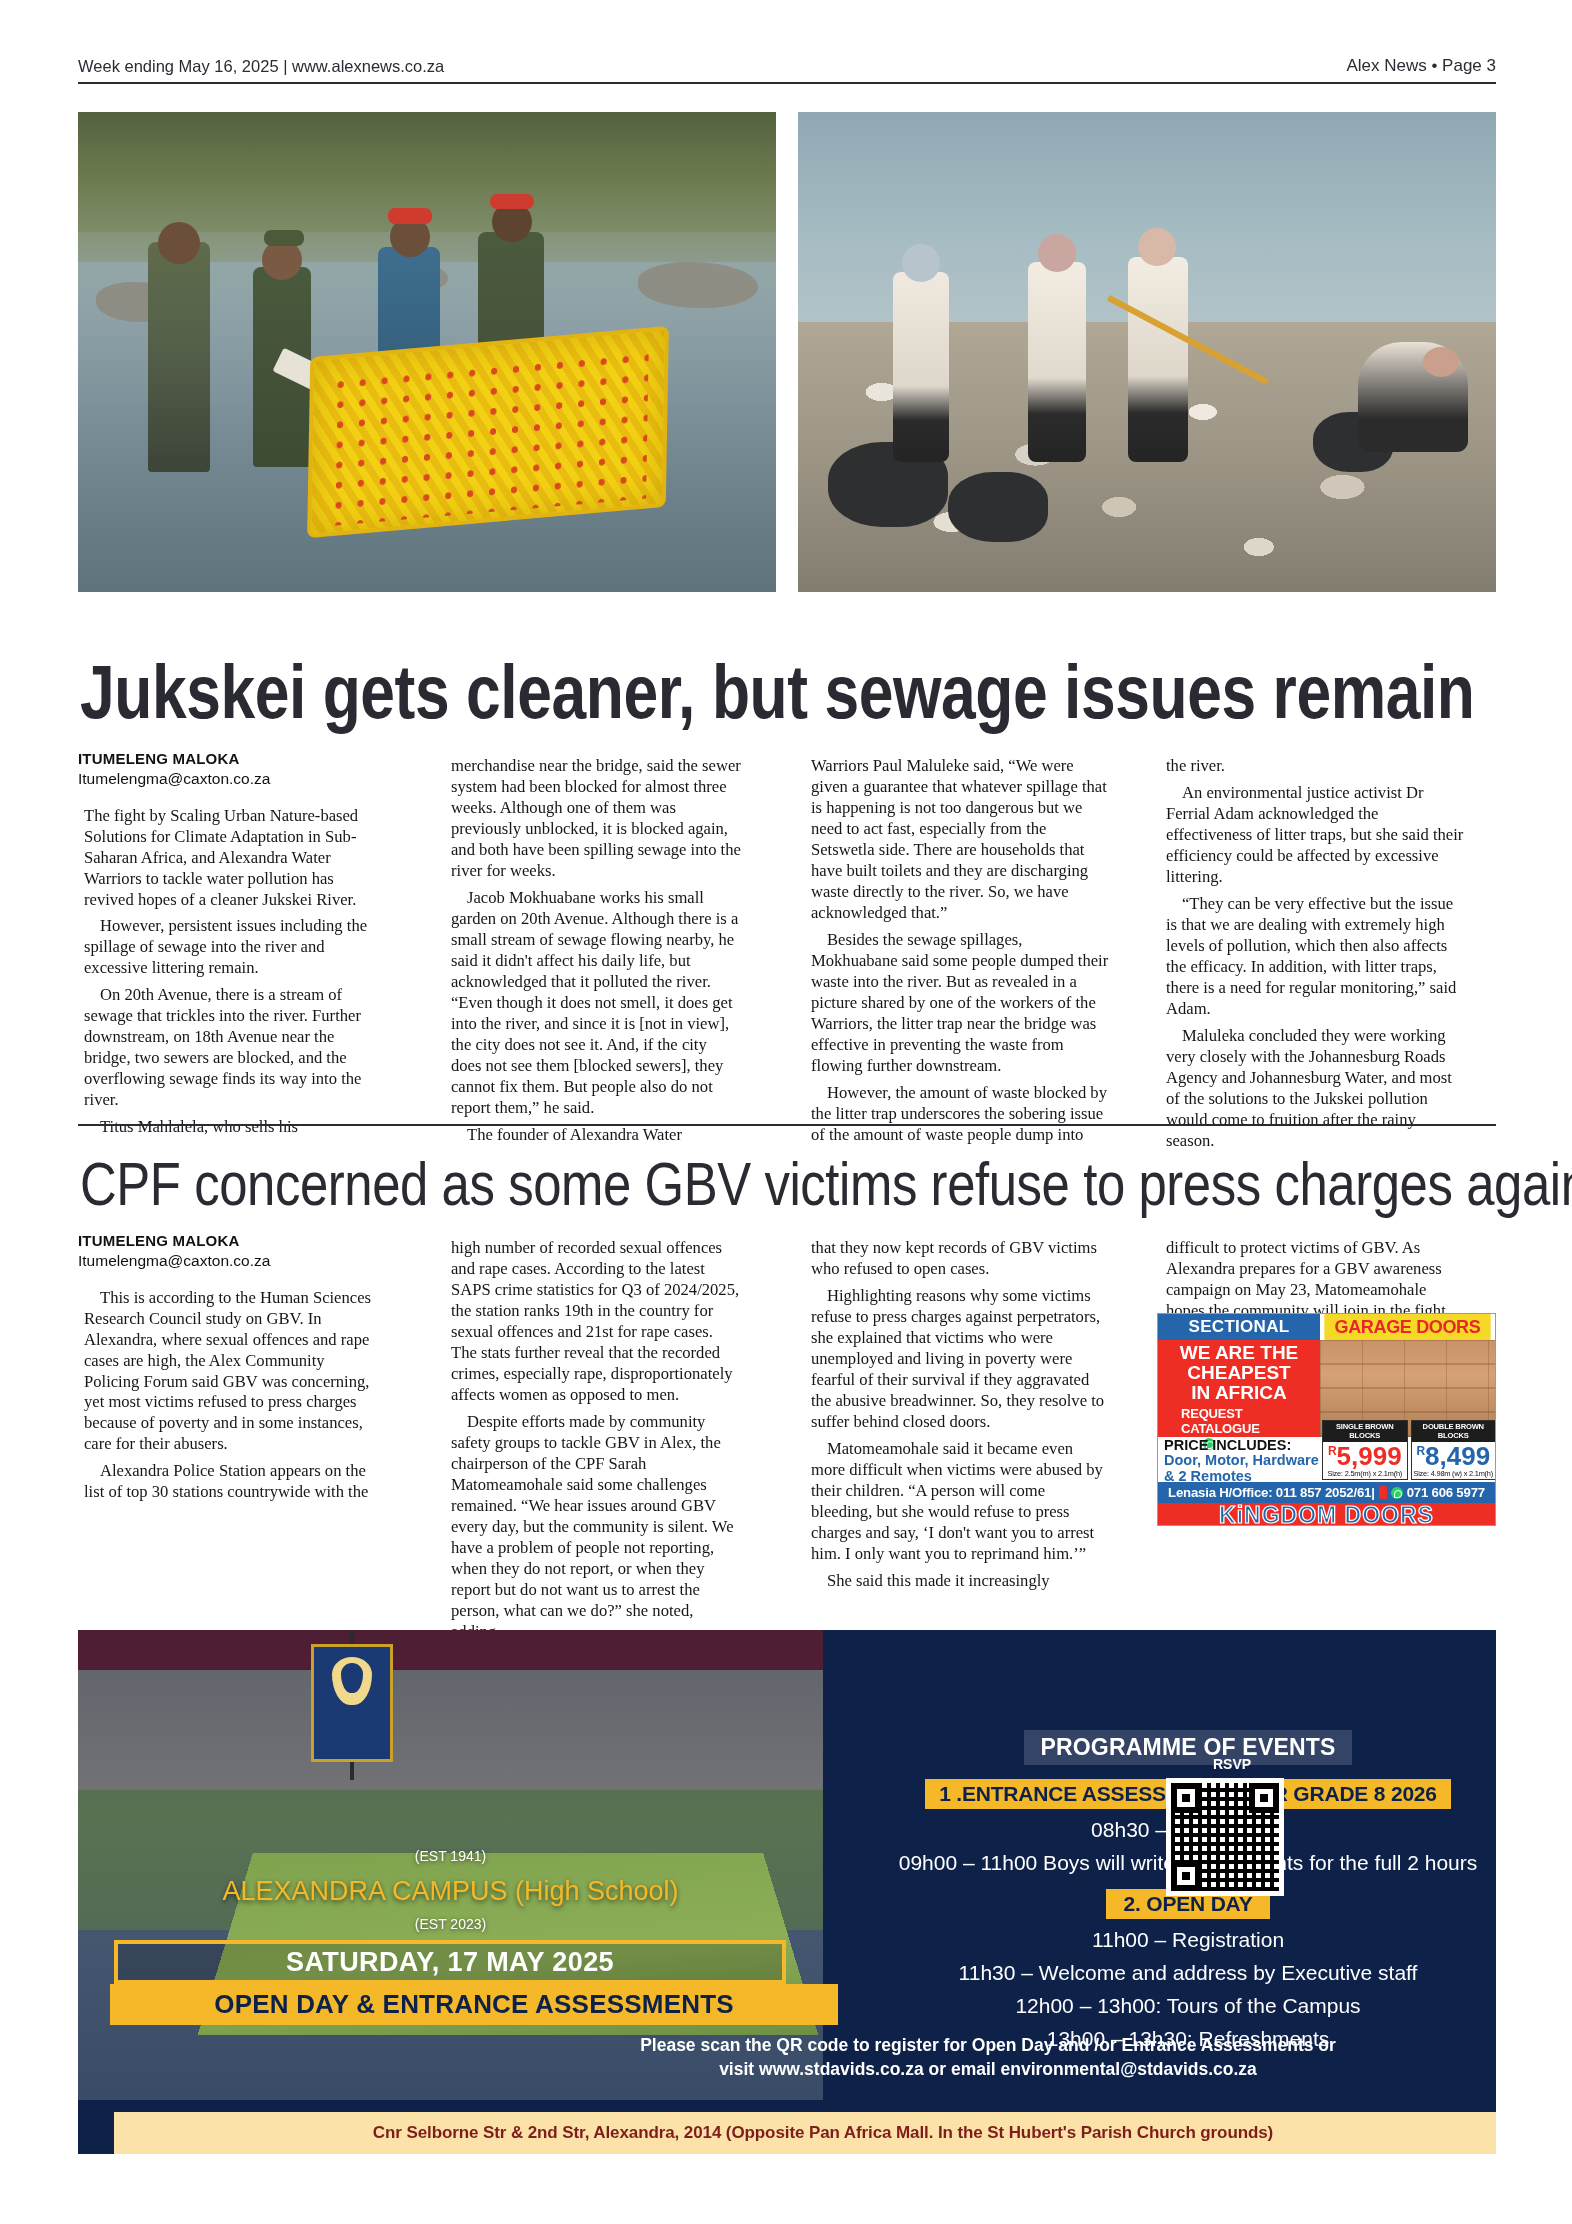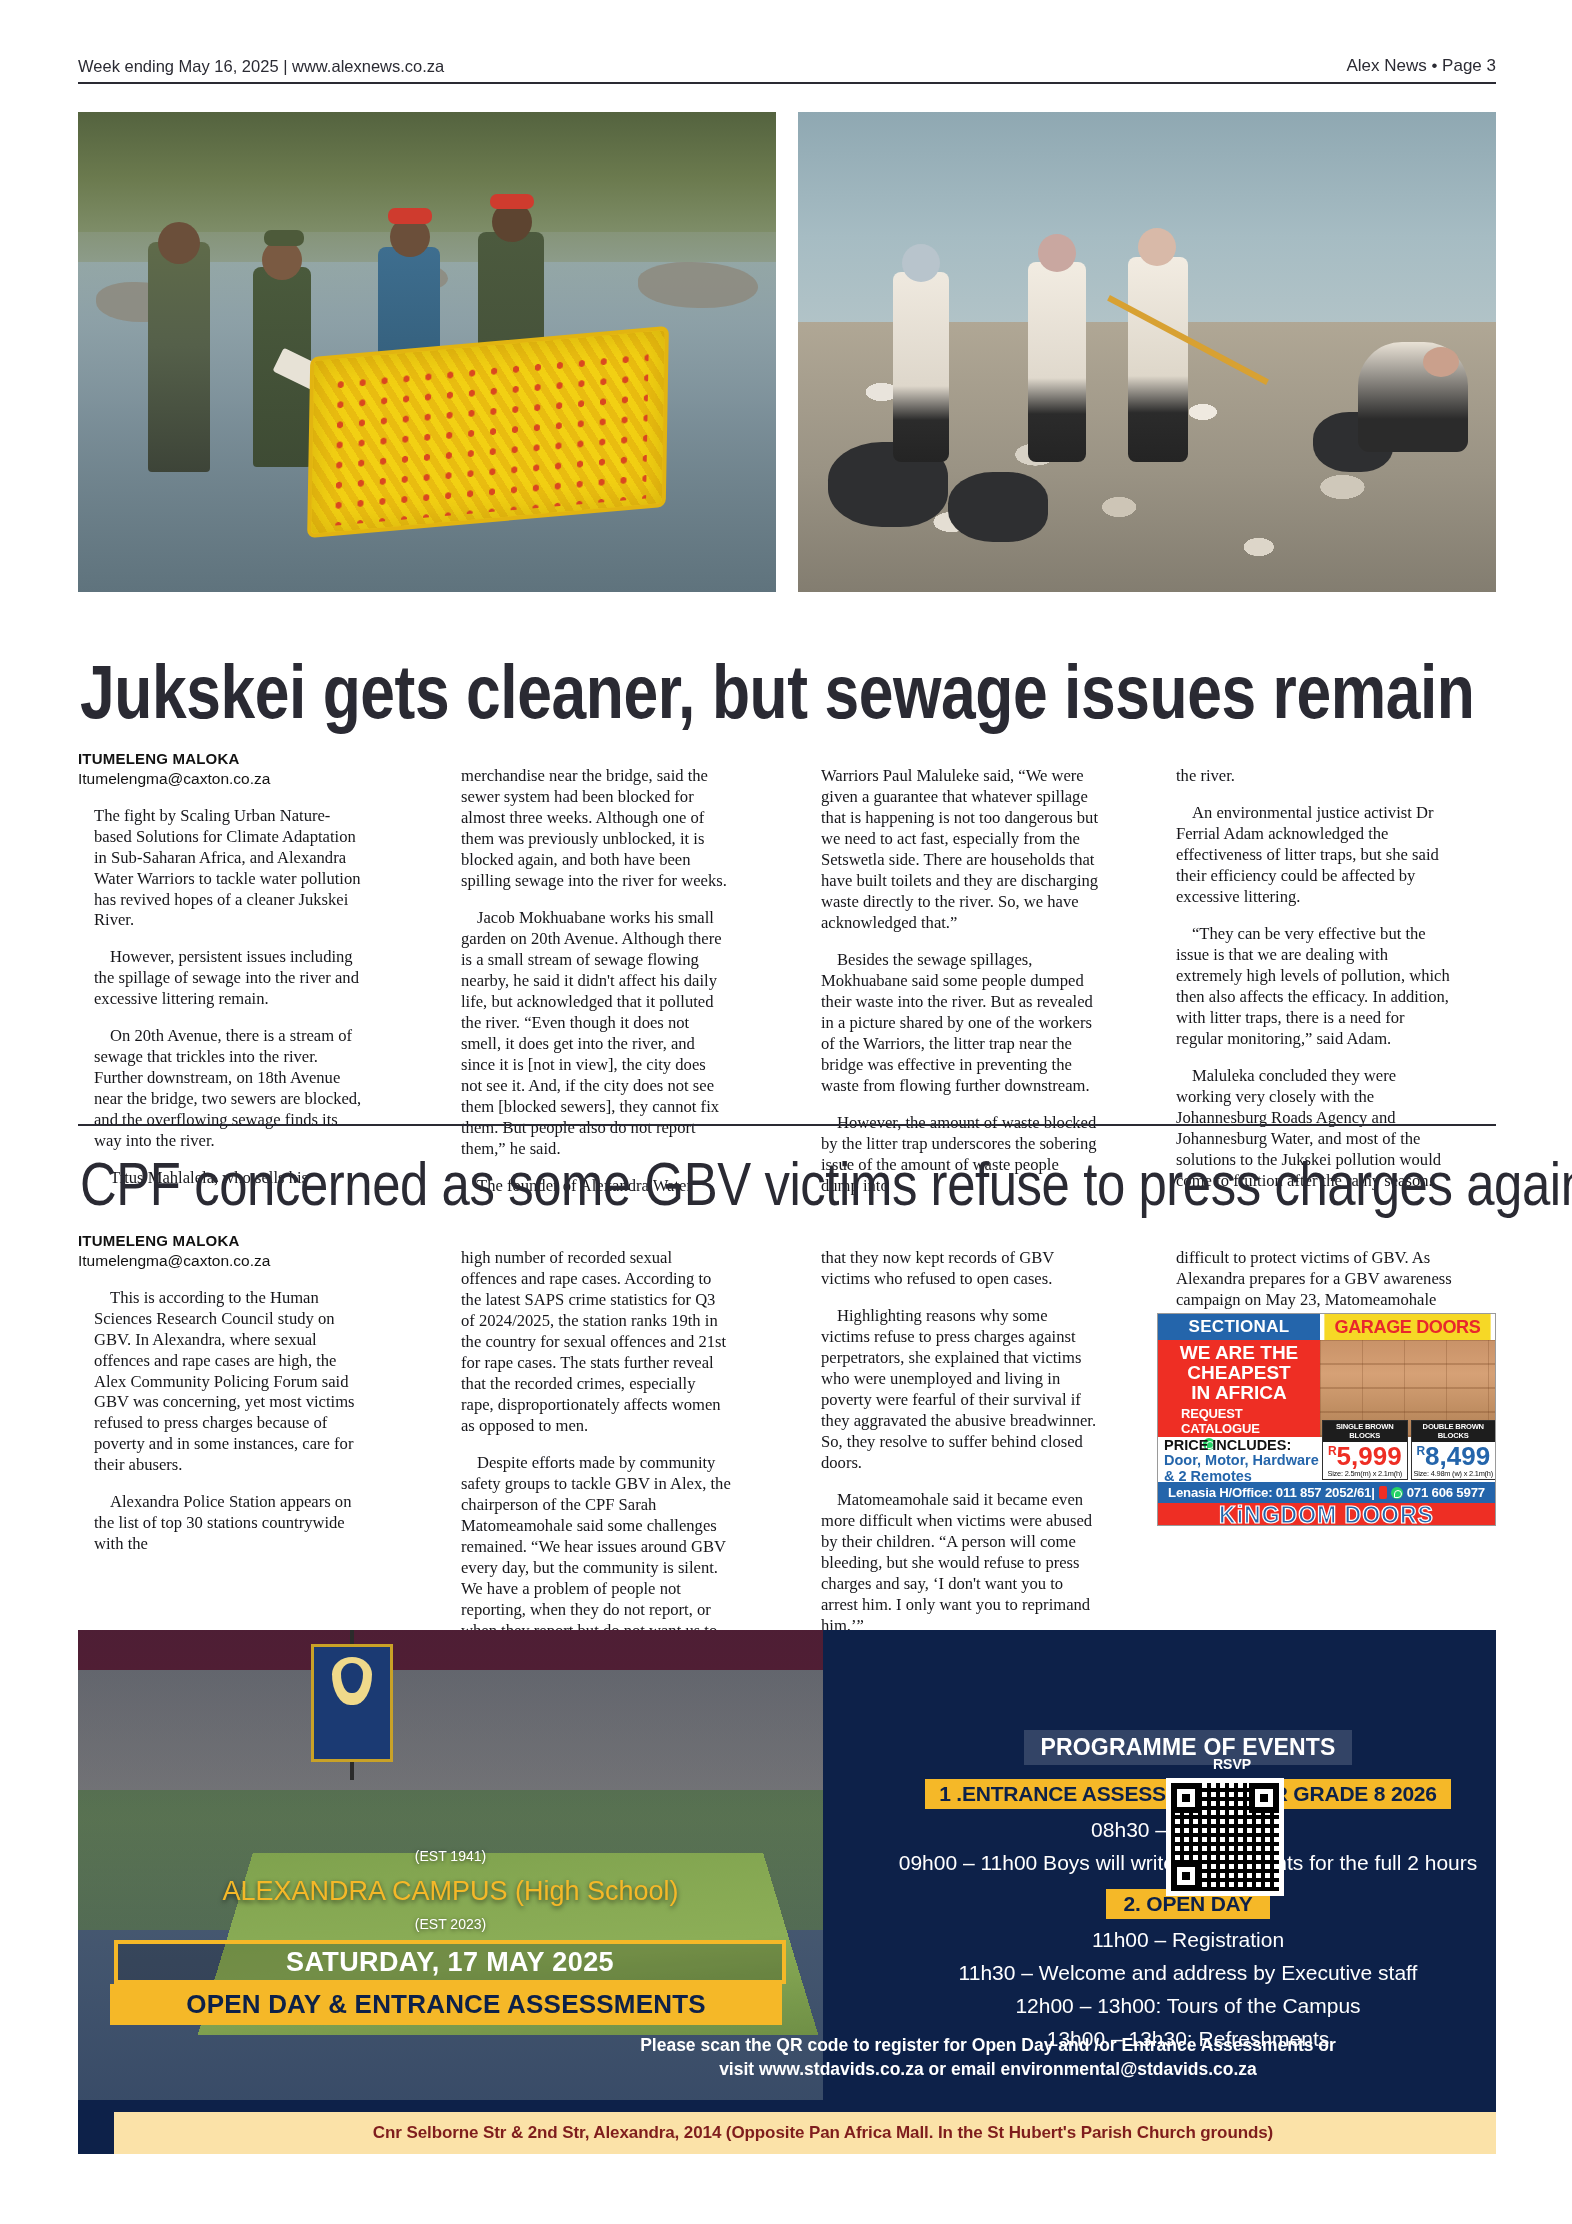--- a/index.html
+++ b/index.html
@@ -110,21 +110,21 @@
   }
   .col {
     position: absolute;
     font-family: "Liberation Serif", serif;
     font-size: 16.6px;
     line-height: 1.265;
     color: #16161a;
     text-align: left;
     hyphens: none;
   }
-  .col p { text-indent: 16px; margin: 16px; }
+  .col p { text-indent: 16px; margin: 6px; }
   .col p.first { text-indent: 0; }
 
   
   .ad-garage {
     position: absolute; left: 1157px; top: 1313px;
     width: 339px; height: 213px;
     border: 1px solid #9a9a9a; background: #fff;
     font-family: "Liberation Sans", sans-serif;
     overflow: hidden;
   }
@@ -216,21 +216,21 @@
   .sd-campus { position:absolute; left:0; top:246px; width:745px; text-align:center; color:#f5b828; font-size:27px; font-weight:400; text-shadow:0 2px 5px rgba(0,0,0,.6);}
   .sd-est2 { position:absolute; left:0; top:286px; width:745px; text-align:center; color:#fff; font-size:14px; text-shadow:0 1px 4px rgba(0,0,0,.6);}
 
   .sd-datebox {
     position:absolute; left:36px; top:310px; width:672px; height:44px;
     background: rgba(0,0,0,.18); border:4px solid #f5b828;
     display:flex; align-items:center; justify-content:center;
     color:#fff; font-weight:700; font-size:27px; letter-spacing:.4px;
   }
   .sd-openbox {
-    position:absolute; left:32px; top:354px; width:672px; height:41px;
+    position:absolute; left:32px; top:354px; width:728px; height:41px;
     background:#f5b828; display:flex; align-items:center; justify-content:center;
     color:#0d2149; font-weight:700; font-size:26px; letter-spacing:.2px;
   }
   .sd-prog {
     position:absolute; left:760px; top:100px; width:700px; text-align:center; color:#fff;
   }
   .sd-prog .hdr {
     display:inline-block; background:rgba(255,255,255,.16);
     color:#fff; font-weight:700; font-size:23px; padding:4px 16px; letter-spacing:.2px;
   }

